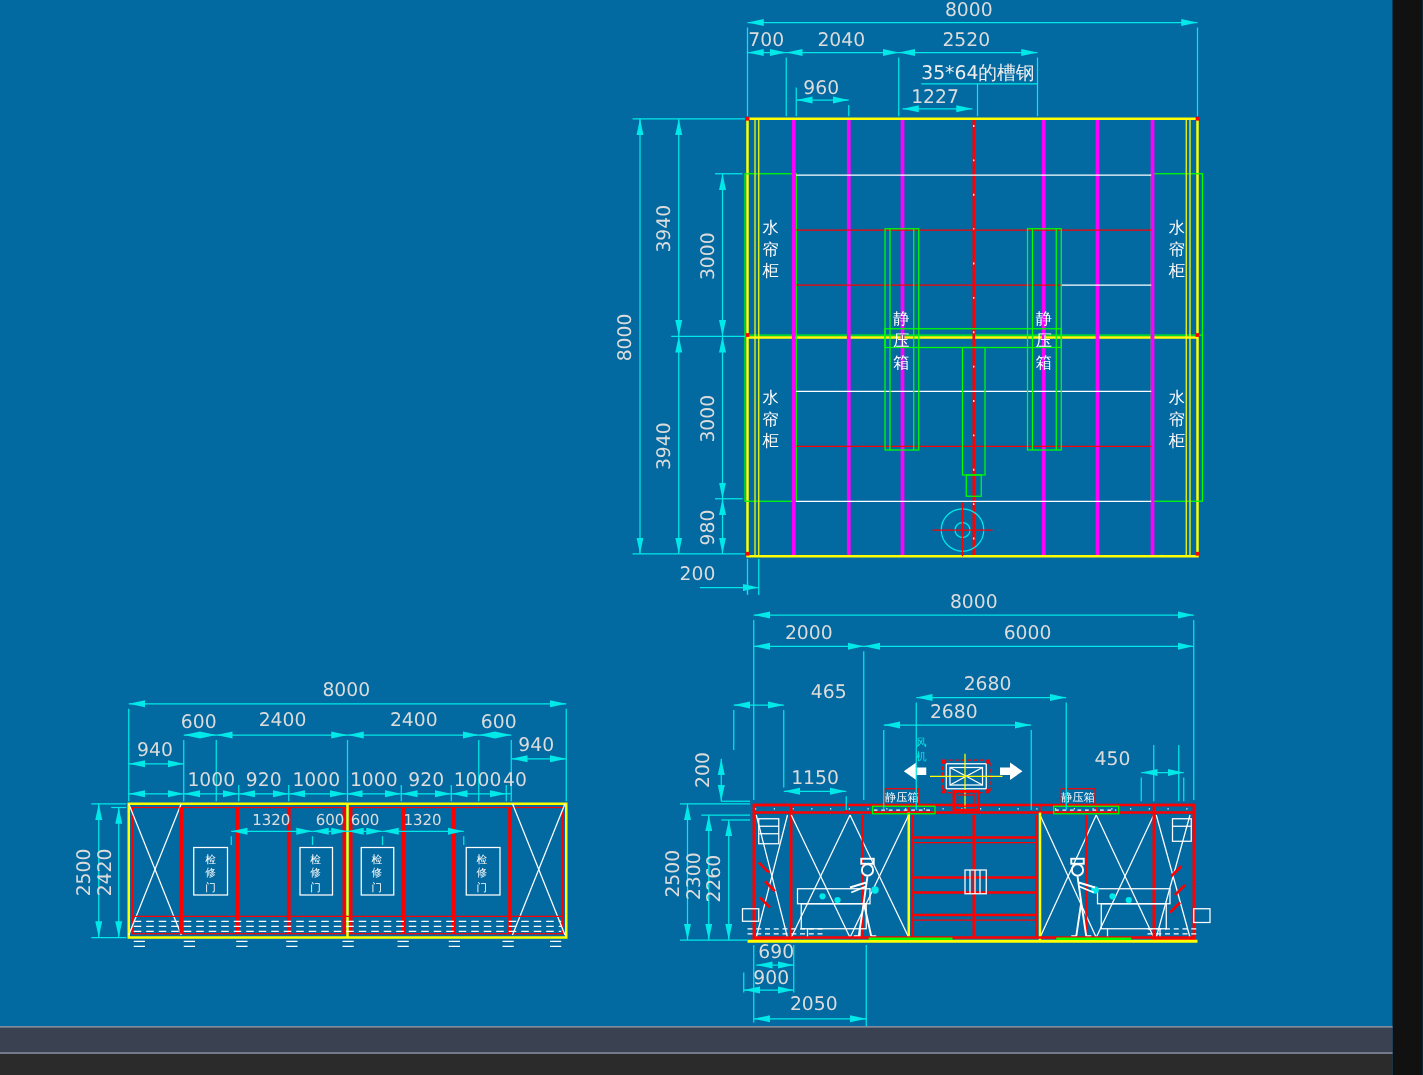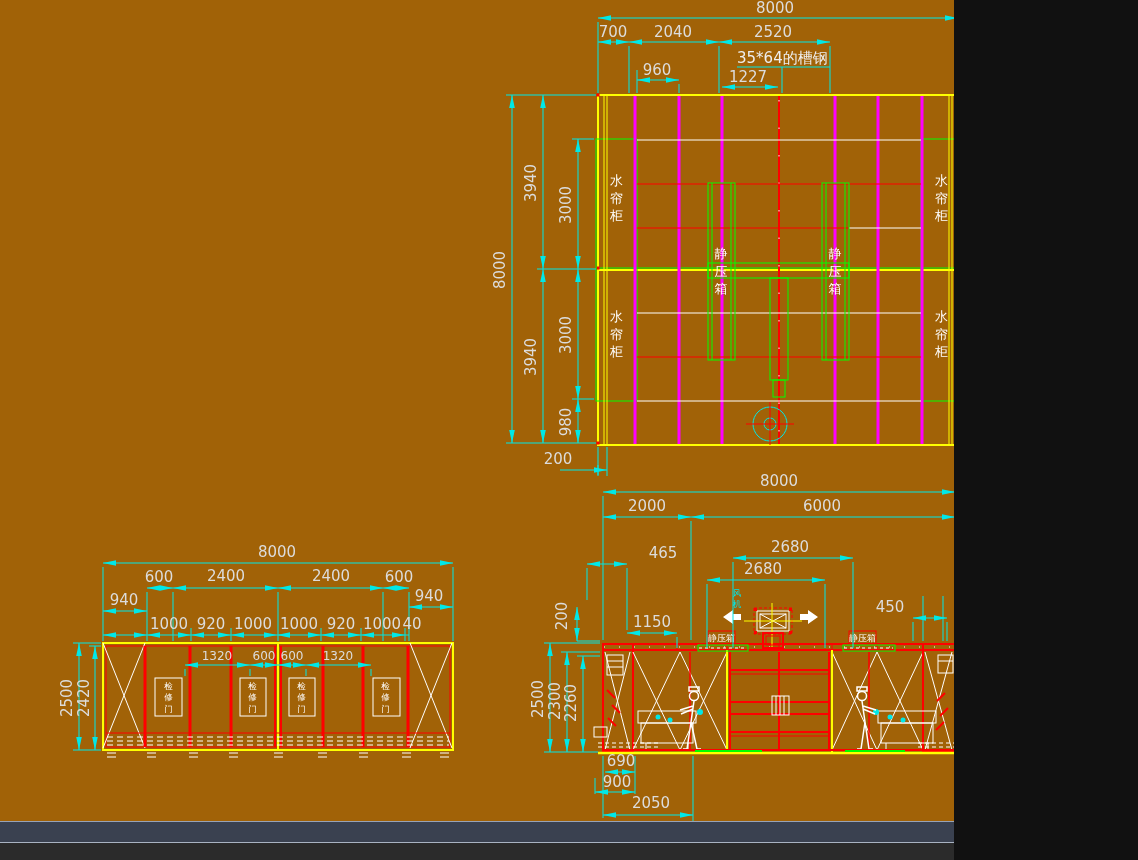--- a/index.html
+++ b/index.html
@@ -1,20 +1,20 @@
 <!DOCTYPE html>
 <html><head>
 <meta charset="utf-8">
 <style>
   html,body{margin:0;padding:0;background:#111}
-  #screen{position:relative;width:954px;height:860px;background:#a16207;overflow:hidden;
+  #screen{position:relative;width:1114px;height:860px;background:#0369a1;overflow:hidden;
           font-family:"DejaVu Sans",sans-serif}
   #draw{position:absolute;left:0;top:0}
   .vtext{position:absolute;color:#ffffff;line-height:1.35;text-align:center;
-         word-break:break-all;white-space:normal;font-family:Liberation Mono, monospace}
+         word-break:break-all;white-space:normal;font-family:Liberation Sans, sans-serif}
   .statusbar{position:absolute;left:0;top:821px;width:1138px;height:22px;background:#3a4150;
              border-top:1px solid #98a3b6;border-bottom:1px solid #a9b3c2;box-sizing:border-box}
   .commandbar{position:absolute;left:0;top:843px;width:1138px;height:17px;background:#2b2b2b}
   
   .cy{stroke:#00e8e8;fill:none;stroke-width:1}
   .yl{stroke:#ffff00;fill:none}
   .rd{stroke:#ff0000;fill:none}
   .mg{stroke:#ff00ff;fill:none}
   .gn{stroke:#00ff00;fill:none}
   .wh{stroke:#ffffff;fill:none}

